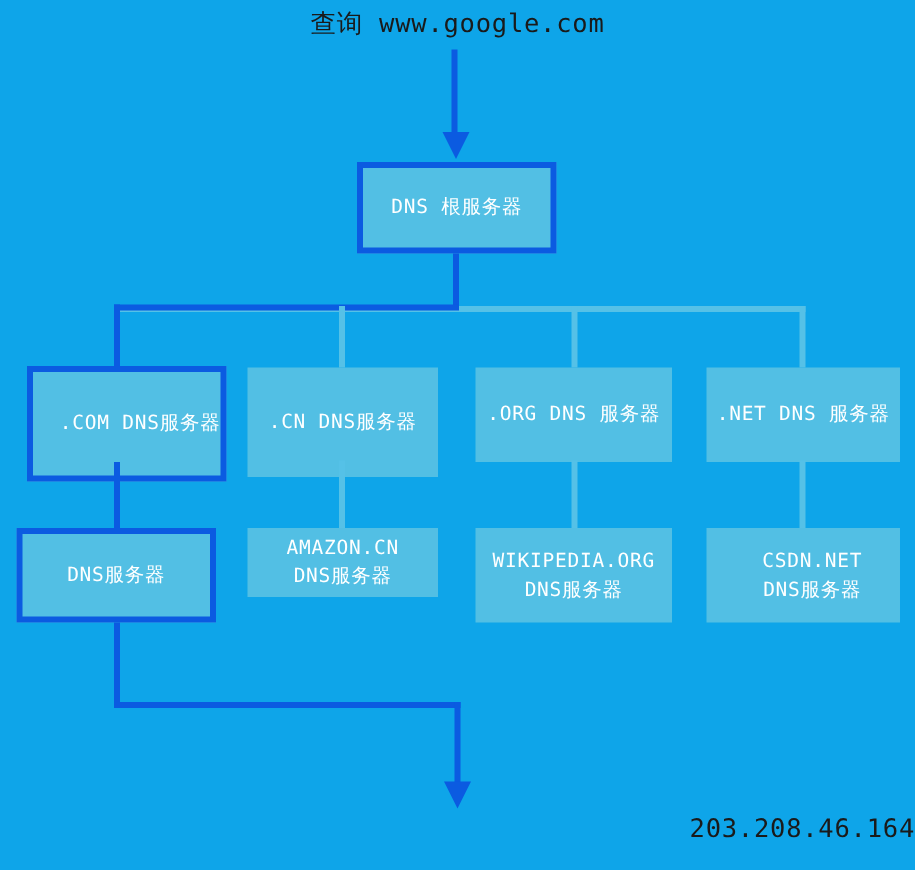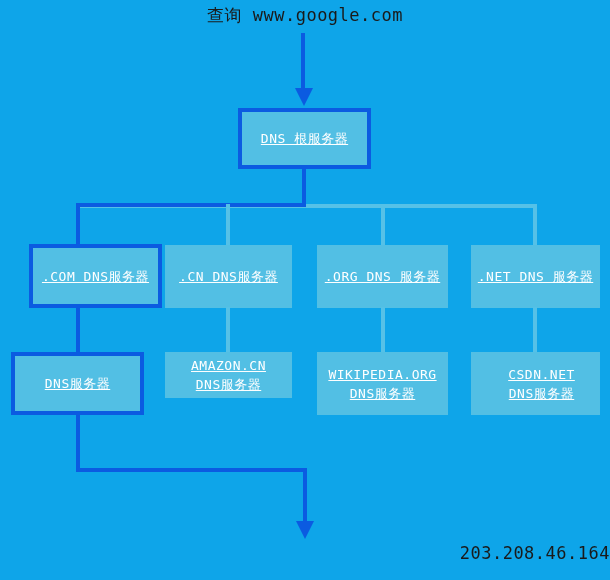--- a/index.html
+++ b/index.html
@@ -8,21 +8,21 @@
     overflow:hidden;font-family:"DejaVu Sans Mono", monospace;
   }
   .free-label{
     position:absolute;left:0;right:0;text-align:center;
     font-size:17px;color:var(--text);letter-spacing:0.5px;
   }
   .box{
     position:absolute;box-sizing:border-box;background:var(--fill);
     color:var(--box_text);display:flex;flex-direction:column;
     align-items:center;justify-content:center;text-align:center;
-    font-size:13px;line-height:19px;letter-spacing:0.5px;text-decoration:underline;
+    font-size:13px;line-height:19px;letter-spacing:0.5px;
   }
   .box.bordered{border:4px solid var(--path);}
   .vline{position:absolute;width:4px;}
   .hline{position:absolute;height:4px;}
   .path{background:var(--path);}
   .light{background:var(--light);}
   .arrow-down{
     position:absolute;width:0;height:0;
     border-left:9px solid transparent;border-right:9px solid transparent;
     border-top:18px solid var(--path);
@@ -44,24 +44,24 @@
 
   <div class="vline path" style="left:302px;top:169px;height:37px;"></div>
   <div class="hline light" style="left:77px;top:204px;width:460px;"></div>
   <div class="hline path" style="left:76px;top:203px;width:230px;"></div>
 
   <div class="vline path" style="left:76px;top:203px;height:42px;"></div>
   <div class="vline light" style="left:226px;top:204px;height:41px;"></div>
   <div class="vline light" style="left:381px;top:204px;height:41px;"></div>
   <div class="vline light" style="left:533px;top:204px;height:41px;"></div>
 
-  <div class="box bordered" style="left:29px;top:244px;width:133px;height:64px;">
+  <div class="box bordered" style="left:18px;top:244px;width:133px;height:77px;align-items:flex-end;">
     <span>.COM DNS服务器</span>
   </div>
-  <div class="box" style="left:165px;top:245px;width:127px;height:63px;">
+  <div class="box" style="left:165px;top:245px;width:127px;height:73px;">
     <span>.CN DNS服务器</span>
   </div>
   <div class="box" style="left:317px;top:245px;width:131px;height:63px;">
     <span>.ORG DNS 服务器</span>
   </div>
   <div class="box" style="left:471px;top:245px;width:129px;height:63px;">
     <span>.NET DNS 服务器</span>
   </div>
 
   <div class="vline path" style="left:76px;top:308px;height:44px;"></div>

